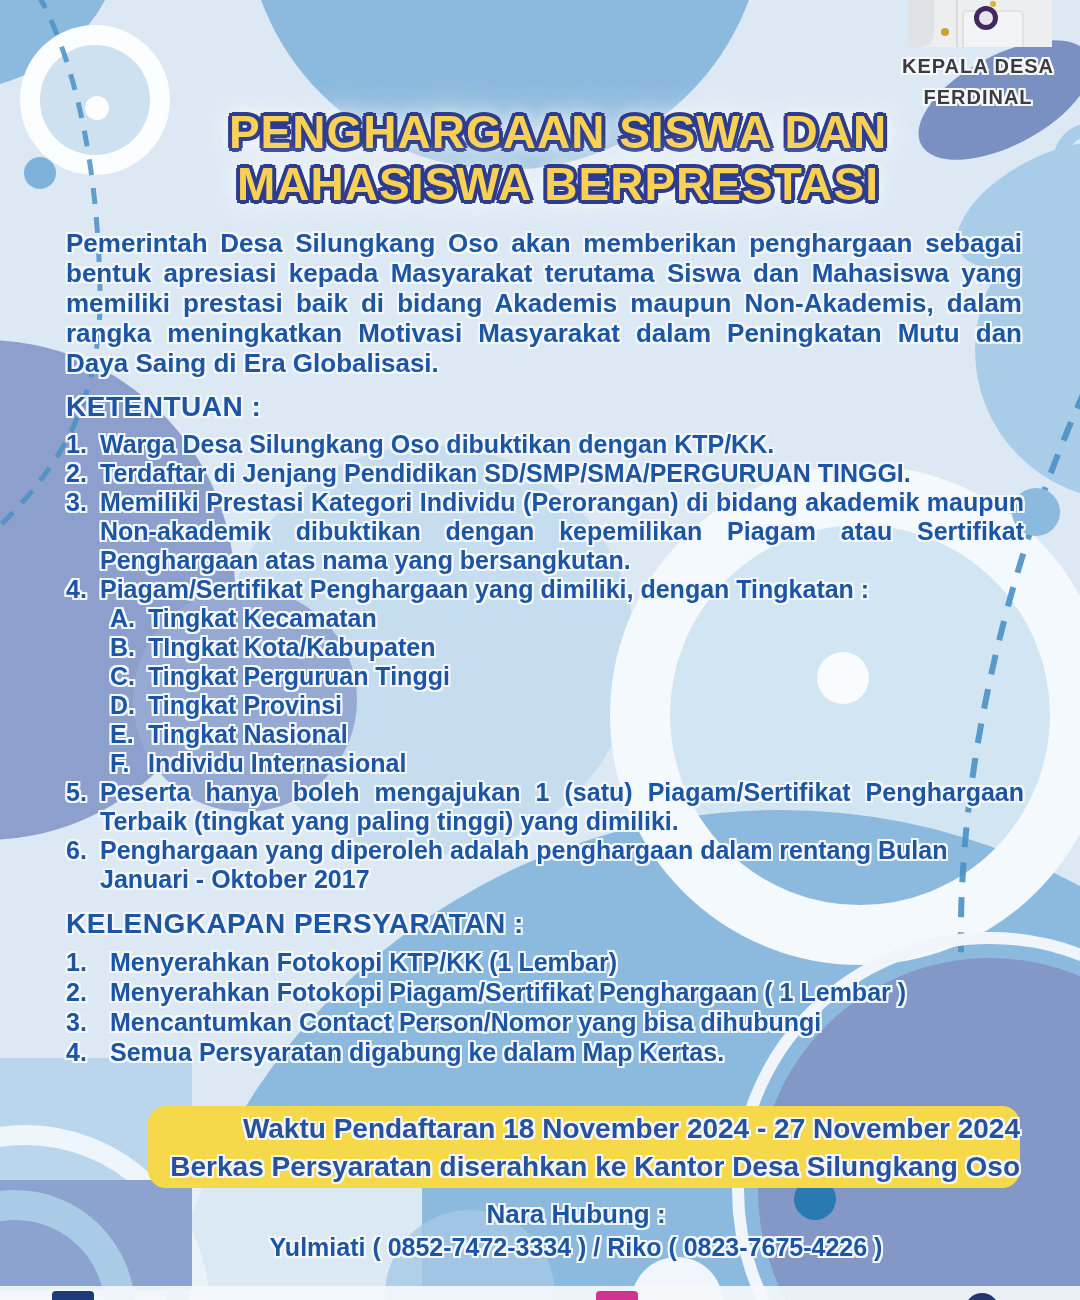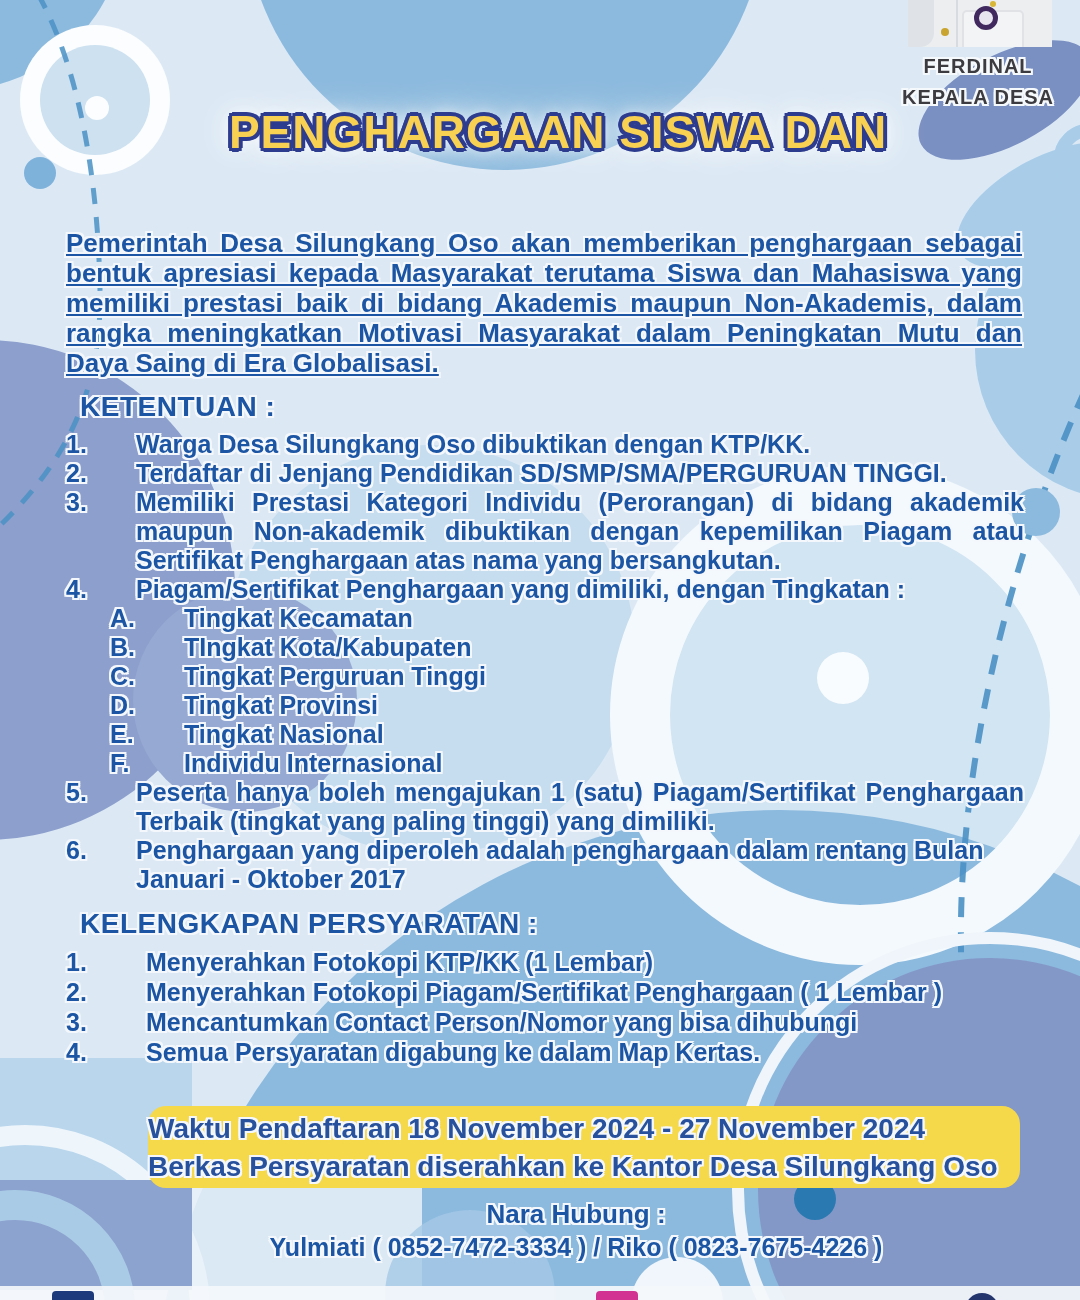--- a/index.html
+++ b/index.html
@@ -26,40 +26,40 @@
     text-shadow:
       -3px -3px 0 var(--title_outline), 3px -3px 0 var(--title_outline),
       -3px  3px 0 var(--title_outline), 3px  3px 0 var(--title_outline),
       -4px  0   0 var(--title_outline), 4px  0   0 var(--title_outline),
        0   -4px 0 var(--title_outline), 0    4px 0 var(--title_outline),
        0 0 14px #ffffff, 0 0 26px #ffffff, 0 0 40px #ffffff;
   }
 
   .intro{left:66px;top:228px;width:956px;margin:0;
     font-size:26px;line-height:30px;text-align:justify;
-    color:var(--text_blue);text-decoration:underline;}
+    color:var(--text_blue);}
 
   .section{color:var(--text_blue);}
-  .sec-heading{font-size:28px;line-height:32px;margin:0 0 7px 14px;letter-spacing:.5px;}
+  .sec-heading{font-size:28px;line-height:32px;margin:0 0 7px 0;letter-spacing:.5px;}
   .row{display:flex;font-size:25px;line-height:29px;}
   .row .num{flex:none;width:34px;}
-  .row .txt{flex:1;margin-left:36px;}
+  .row .txt{flex:1;}
   .row .txt.j{text-align:justify;}
   .sublist{margin-left:44px;}
   .sublist .num{width:38px;}
   .kl .row{line-height:30px;}
   .kl .num{width:44px;}
 
   .ketentuan{left:66px;top:391px;width:958px;}
   .kelengkapan{left:66px;top:908px;width:958px;}
 
   .banner{
     left:148px;top:1106px;width:872px;height:82px;
     background:var(--banner_yellow);border-radius:18px;
-    text-align:left;color:var(--banner_text);
+    text-align:right;color:var(--banner_text);
     font-size:28px;line-height:38px;padding-top:4px;box-sizing:border-box;
   }
 
   .contact{left:0;top:1198px;width:1080px;text-align:center;color:var(--text_blue);padding-left:36px;}
   .contact .c1{font-size:26px;line-height:32px;}
   .contact .c2{font-size:25px;line-height:34px;}
 
   
   .photo{left:908px;top:0;width:144px;height:47px;background:#eceef0;overflow:hidden;z-index:6;}
   .photo .arm{position:absolute;left:0;top:0;width:26px;height:47px;background:#dfe3e8;border-radius:0 0 14px 0;}
@@ -135,26 +135,27 @@
   <div class="abs photo">
     <div class="arm"></div>
     <div class="seam"></div>
     <div class="pocket"></div>
     <div class="badge"></div>
     <div class="goldbtn"></div>
     <div class="goldtop"></div>
   </div>
 
   <div class="abs official">
+    <div>KEPALA DESA</div>
     <div>FERDINAL</div>
-    <div>KEPALA DESA</div>
   </div>
 
   <h1 class="abs title" style="margin:18px">
     <span>PENGHARGAAN SISWA DAN</span><br>
+    <span>MAHASISWA BERPRESTASI</span>
   </h1>
 
   <p class="abs intro ow">Pemerintah Desa Silungkang Oso akan memberikan penghargaan sebagai bentuk apresiasi kepada Masyarakat terutama Siswa dan Mahasiswa yang memiliki prestasi baik di bidang Akademis maupun Non-Akademis, dalam rangka meningkatkan Motivasi Masyarakat dalam Peningkatan Mutu dan Daya Saing di Era Globalisasi.</p>
 
   <div class="abs section ketentuan">
     <div class="sec-heading ow">KETENTUAN :</div>
 
     <div class="row ow">
       <span class="num">1.</span>
       <span class="txt">Warga Desa Silungkang Oso dibuktikan dengan KTP/KK.</span>

